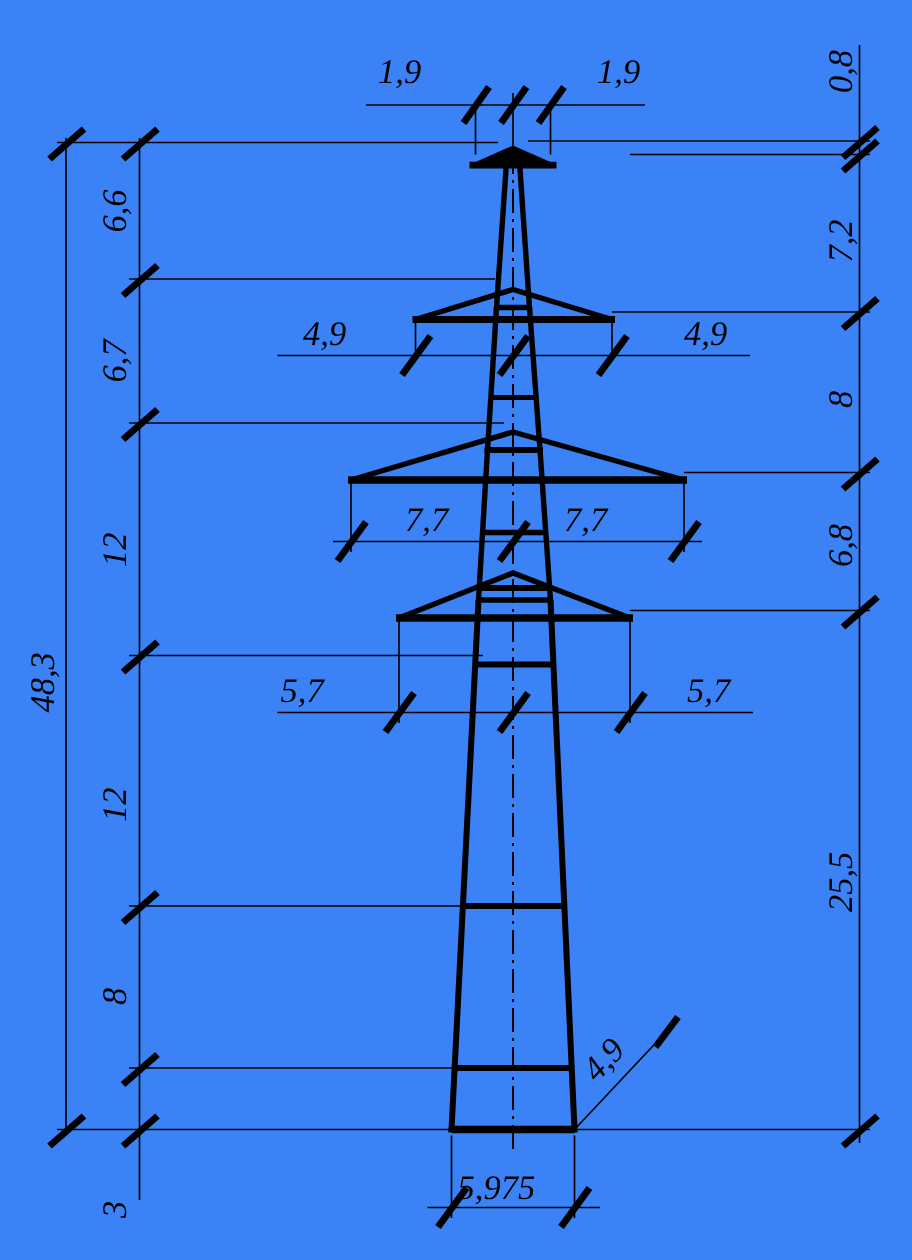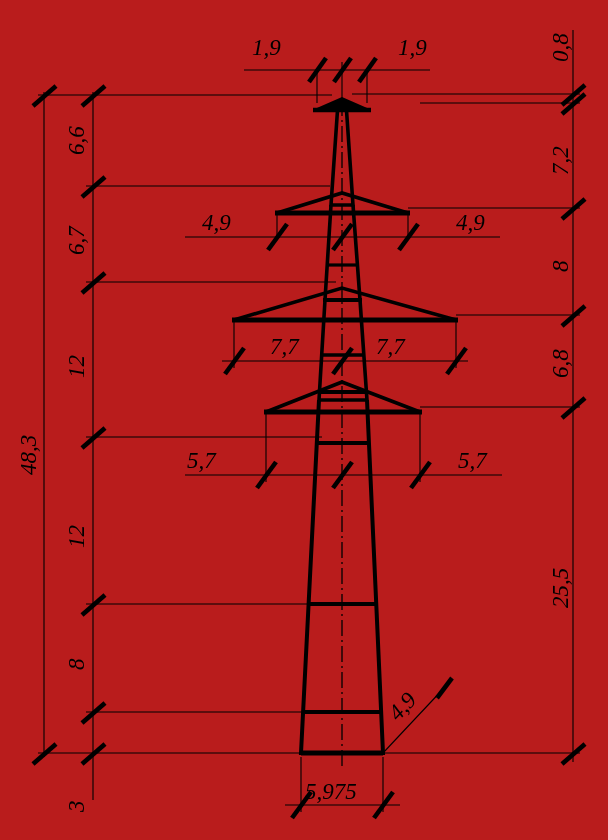--- a/index.html
+++ b/index.html
@@ -4,21 +4,21 @@
 <style>
   html, body {
     margin: 0;
     padding: 0;
     background: #ffffff;
   }
   #canvas-wrap {
     position: relative;
     width: 608px;
     height: 840px;
-    background: #b91c1c;
+    background: #3b82f6;
     font-family: "Liberation Serif", serif;
     overflow: hidden;
   }
   svg#drawing {
     position: absolute;
     left: 0; top: 0;
     width: 608px;
     height: 840px;
   }
   .dim-label {

